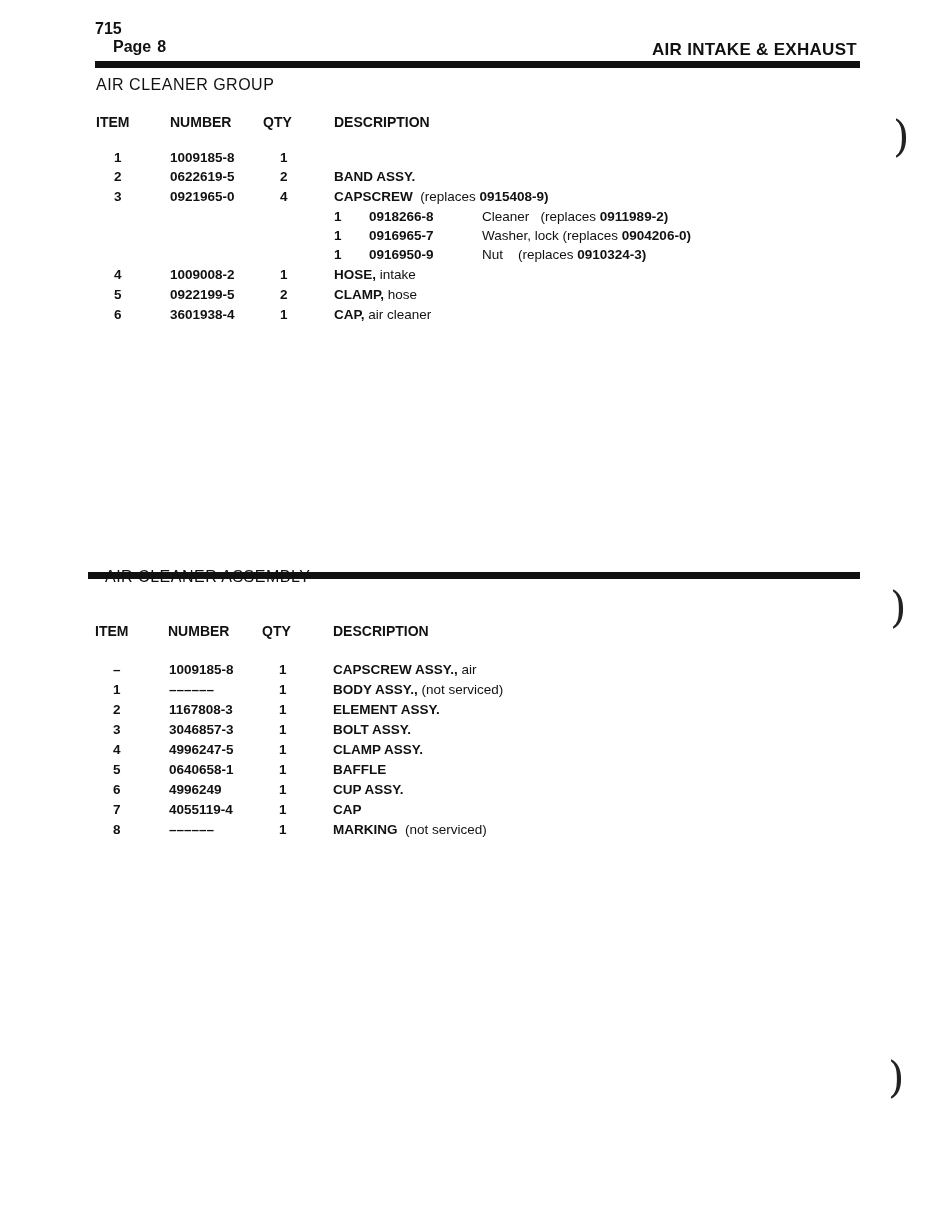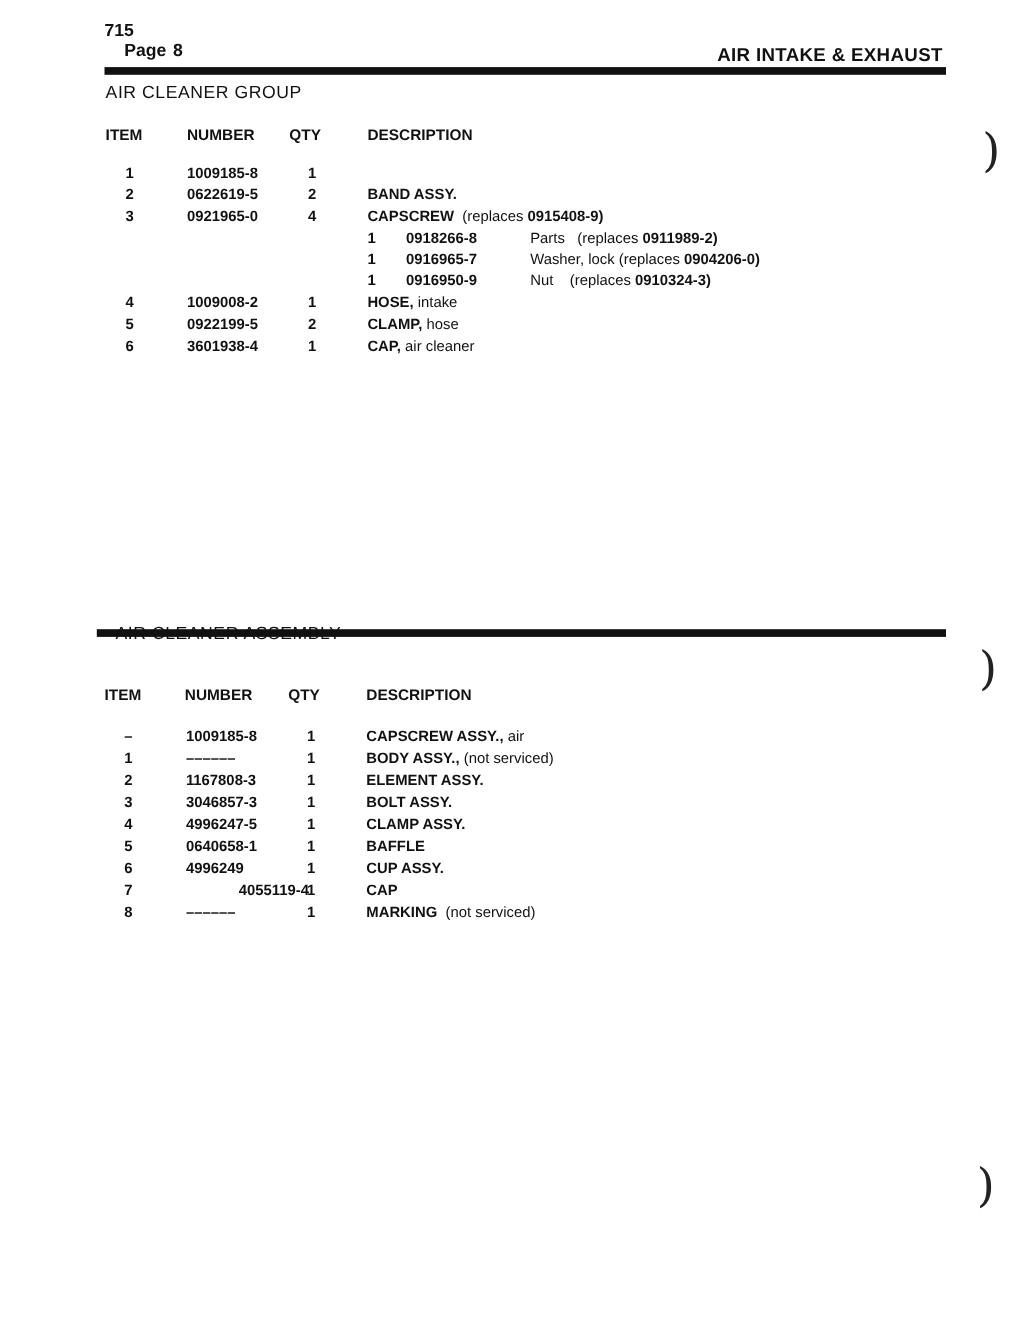--- a/index.html
+++ b/index.html
@@ -52,21 +52,21 @@
   <div class="row" style="top:189px;">
     <span class="b" style="left:114px;">3</span>
     <span class="b" style="left:170px;">0921965-0</span>
     <span class="b" style="left:280px;">4</span>
     <span style="left:334px;"><b>CAPSCREW</b><span style="position:static; white-space:pre;">  (replaces </span><b>0915408-9)</b></span>
   </div>
 
   <div class="row" style="top:209px;">
     <span class="b" style="left:334px;">1</span>
     <span class="b" style="left:369px;">0918266-8</span>
-    <span style="left:482px;"><span style="position:static">Parts</span>&nbsp;&nbsp;&nbsp;<span style="position:static">(replaces </span><b>0911989-2)</b></span>
+    <span style="left:482px;"><span style="position:static">Cleaner</span>&nbsp;&nbsp;&nbsp;<span style="position:static">(replaces </span><b>0911989-2)</b></span>
   </div>
   <div class="row" style="top:228px;">
     <span class="b" style="left:334px;">1</span>
     <span class="b" style="left:369px;">0916965-7</span>
     <span style="left:482px;"><span style="position:static">Washer, lock</span>&nbsp;<span style="position:static">(replaces </span><b>0904206-0)</b></span>
   </div>
   <div class="row" style="top:247px;">
     <span class="b" style="left:334px;">1</span>
     <span class="b" style="left:369px;">0916950-9</span>
     <span style="left:482px;"><span style="position:static">Nut</span>&nbsp;&nbsp;&nbsp;&nbsp;<span style="position:static">(replaces </span><b>0910324-3)</b></span>
@@ -138,21 +138,21 @@
     <span style="left:333px;"><b>BAFFLE</b></span>
   </div>
   <div class="row" style="top:782px;">
     <span class="b" style="left:113px;">6</span>
     <span class="b" style="left:169px;">4996249</span>
     <span class="b" style="left:279px;">1</span>
     <span style="left:333px;"><b>CUP ASSY.</b></span>
   </div>
   <div class="row" style="top:802px;">
     <span class="b" style="left:113px;">7</span>
-    <span class="b" style="left:169px;margin-left:48px;">4055119-4</span>
+    <span class="b" style="left:169px;">4055119-4</span>
     <span class="b" style="left:279px;">1</span>
     <span style="left:333px;"><b>CAP</b></span>
   </div>
   <div class="row" style="top:822px;">
     <span class="b" style="left:113px;">8</span>
     <span class="b" style="left:169px;">––––––</span>
     <span class="b" style="left:279px;">1</span>
     <span style="left:333px;"><b>MARKING</b><span style="position:static; white-space:pre;">  (not serviced)</span></span>
   </div>
 </div>

